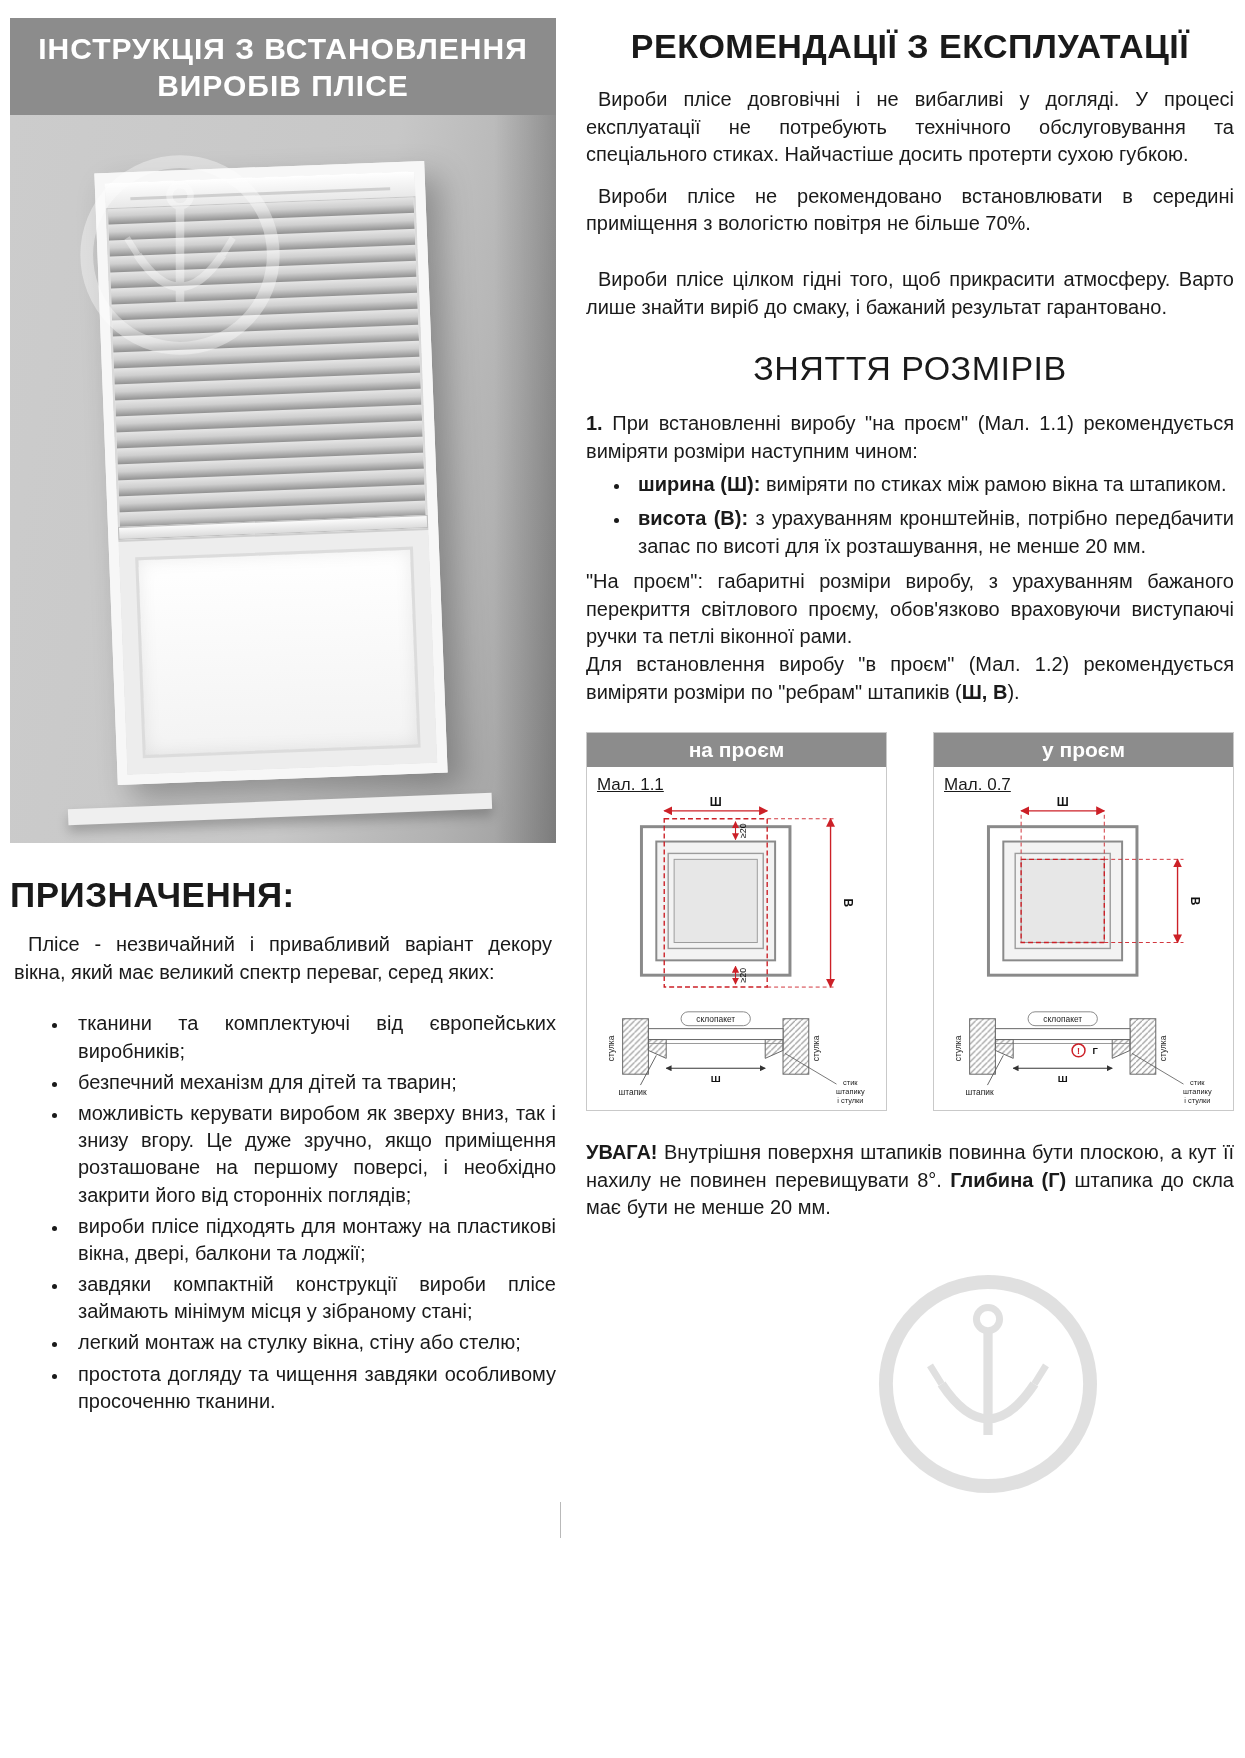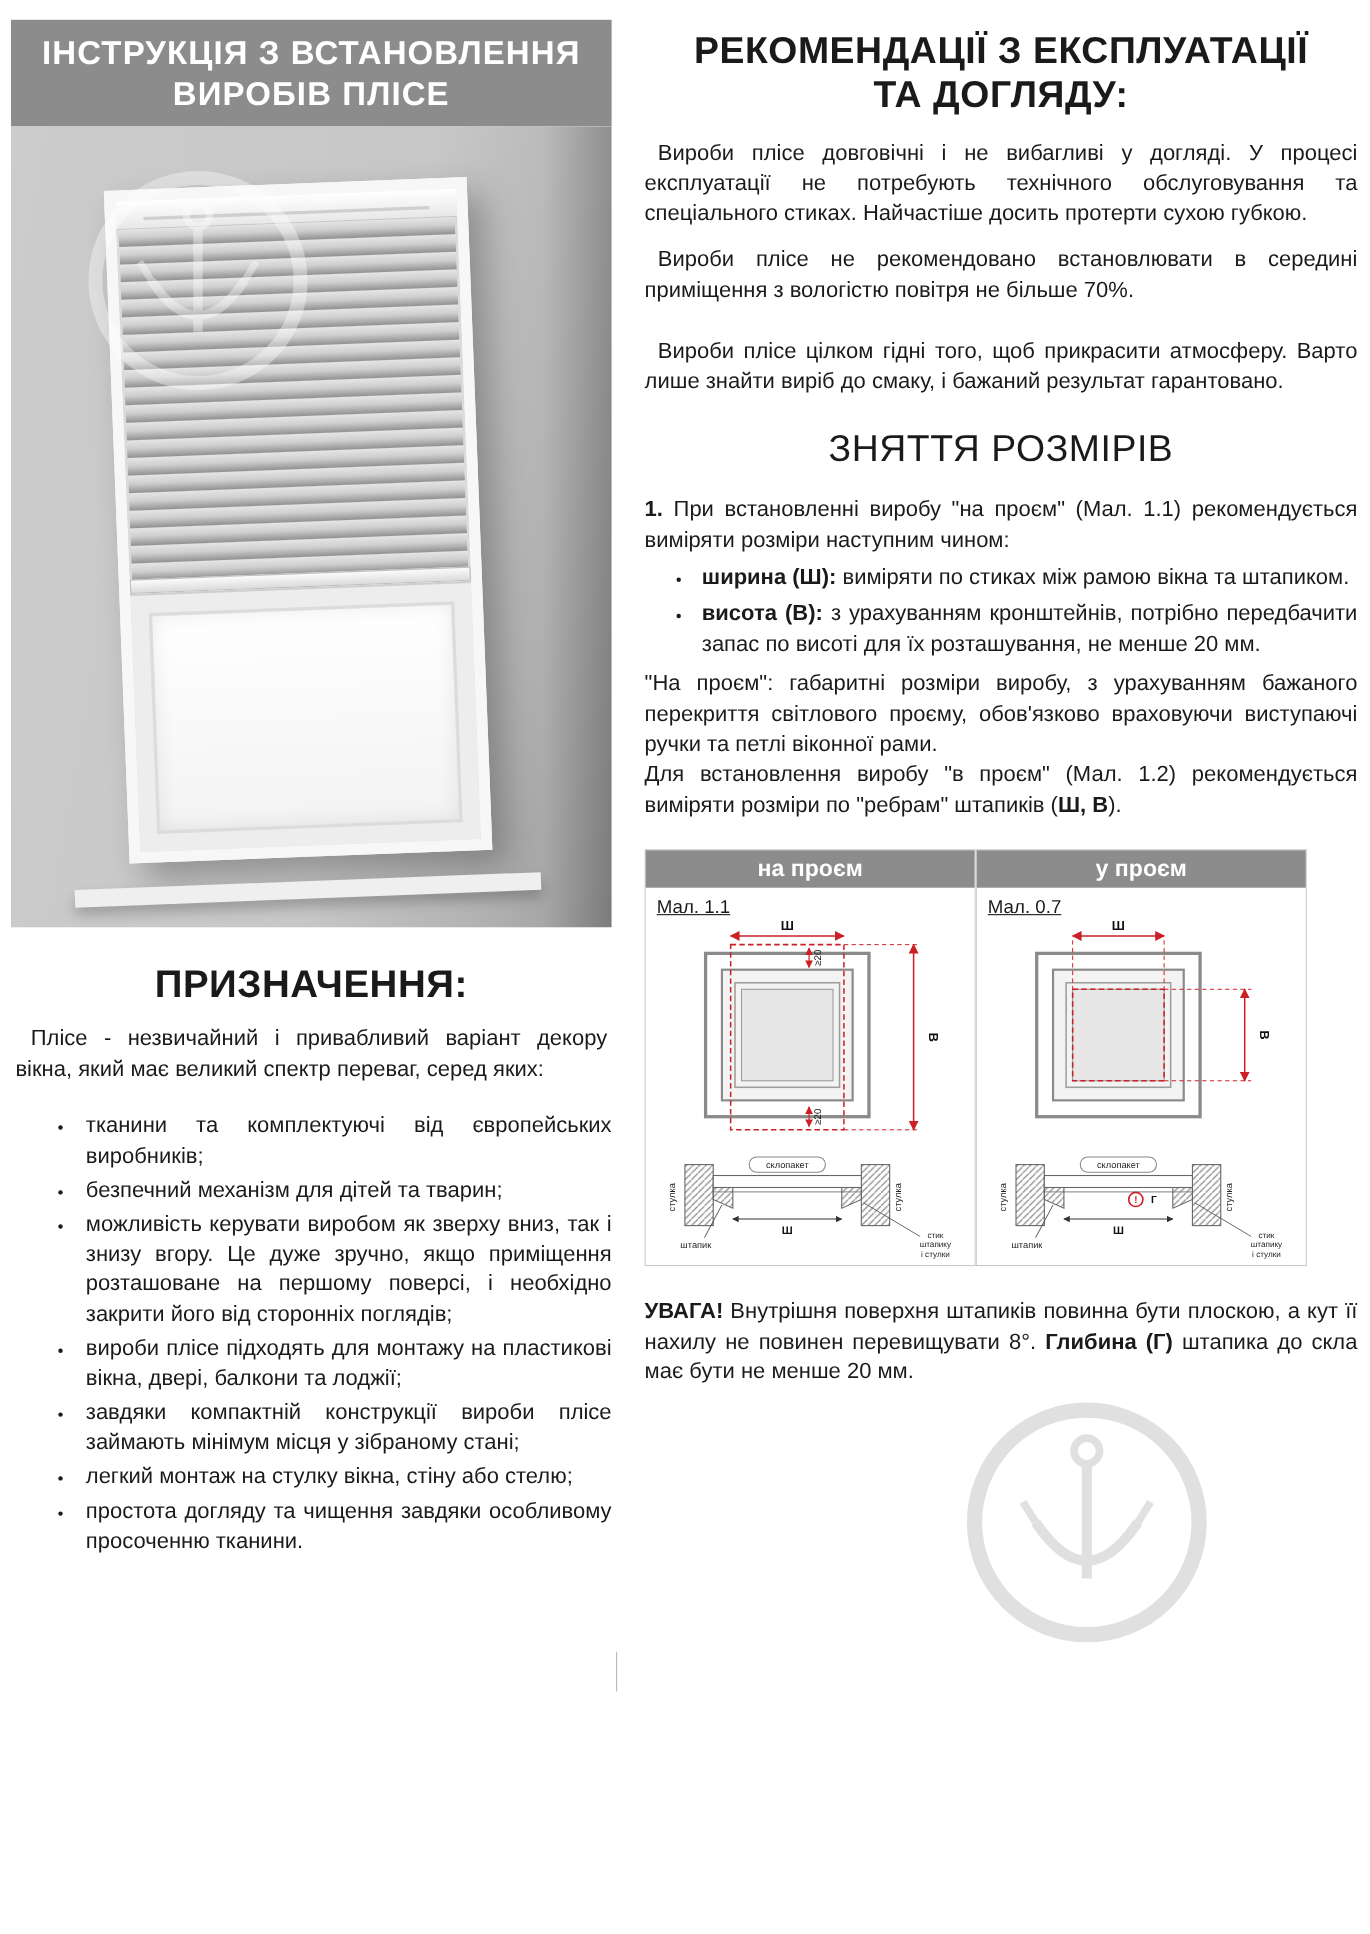--- a/index.html
+++ b/index.html
@@ -33,39 +33,39 @@
   .glass-pane { width:100%; height:100%; background:linear-gradient(180deg,#ffffff,#f3f3f3);
                 border:3px solid #dcdcdc; box-shadow:inset 0 0 18px rgba(0,0,0,0.08); }
   .photo-sill { position:absolute; left:58px; bottom:26px; width:424px; height:16px; background:#efefef;
                 transform:rotate(-2.2deg); box-shadow:0 7px 12px rgba(0,0,0,0.22); }
 
   .mark { pointer-events:none; }
   .mark svg { width:100%; height:100%; }
   .mark-photo { position:absolute; left:64px; top:34px; width:212px; height:212px; color:#ffffff; opacity:0.38; }
   .mark-page  { position:absolute; left:872px; top:1268px; width:232px; height:232px; color:#8a8a8a; opacity:0.26; z-index:3; }
 
-  .purpose-title { text-align:center; font-weight:800; font-size:35px; letter-spacing:0.5px; margin:32px 0 16px; }
+  .purpose-title { font-weight:800; font-size:35px; letter-spacing:0.5px; margin:32px 0 16px; }
   .purpose-intro { font-size:20px; line-height:1.38; text-align:justify; text-indent:14px; margin:0 4px; }
   .purpose-list { margin:24px 0 0; padding-left:58px; }
   .purpose-list li { font-size:20px; line-height:1.36; text-align:justify; padding-left:10px; margin-bottom:4px; }
   .purpose-list li::marker { font-size:0.75em; }
 
   
   .right-col { position:absolute; left:586px; top:26px; width:648px; }
   .rc-title { text-align:center; font-weight:800; font-size:34px; line-height:1.18; letter-spacing:0.5px; margin:0 0 20px; }
   .rc-p { font-size:20px; line-height:1.38; text-align:justify; text-indent:12px; margin:0 0 14px; }
   .rc-p.gap { margin-bottom:28px; }
   .m-title { text-align:center; font-weight:400; font-size:34px; letter-spacing:0.5px; margin:28px 0 22px; }
   .m-step { font-size:20px; line-height:1.38; text-align:justify; margin:0 0 6px; }
   .m-list { margin:4px 0 8px; padding-left:44px; }
   .m-list li { font-size:20px; line-height:1.38; text-align:justify; padding-left:8px; margin-bottom:6px; }
   .m-list li::marker { font-size:0.75em; }
   .m-note { font-size:20px; line-height:1.38; text-align:justify; margin:0; }
 
-  .figures { display:flex; margin-top:26px; position:relative; z-index:1; }
+  .figures { display:flex; gap:46px; margin-top:26px; position:relative; z-index:1; }
   .fig-panel { width:301px; border:1px solid #c9c9c9; background:#fff; }
   .fig-header { background:#8c8c8c; color:#fff; text-align:center; font-weight:700; font-size:21px; padding:5px 0; }
   .fig-caption { font-size:17px; padding:8px 0 0 10px;text-decoration:underline; }
   svg.fig { display:block; width:100%; height:auto; }
 
   .warning { font-size:20px; line-height:1.38; text-align:justify; margin-top:28px; position:relative; z-index:2; }
 
   .col-divider { position:absolute; left:560px; top:1502px; width:1px; height:256px; background:#b9b9b9; }
   .page-rule { position:absolute; left:1222px; top:1698px; width:1px; height:60px; background:#8a8a8a; }
   .page-number { position:absolute; left:1230px; top:1708px; font-size:15px; }
@@ -116,21 +116,20 @@
       <li>завдяки компактній конструкції вироби плісе займають мінімум місця у зібраному стані;</li>
       <li>легкий монтаж на стулку вікна, стіну або стелю;</li>
       <li>простота догляду та чищення завдяки особливому просоченню тканини.</li>
     </ul>
   </div>
 
   <div class="right-col">
 
     <div class="rc-title">
       <div>РЕКОМЕНДАЦІЇ З ЕКСПЛУАТАЦІЇ</div>
-      <div>ТА ДОГЛЯДУ:</div>
     </div>
 
     <p class="rc-p">Вироби плісе довговічні і не вибагливі у догляді. У процесі експлуатації не потребують технічного обслуговування та спеціального стиках. Найчастіше досить протерти сухою губкою.</p>
     <p class="rc-p gap">Вироби плісе не рекомендовано встановлювати в середині приміщення з вологістю повітря не більше 70%.</p>
     <p class="rc-p">Вироби плісе цілком гідні того, щоб прикрасити атмосферу. Варто лише знайти виріб до смаку, і бажаний результат гарантовано.</p>
 
     <div class="m-title">ЗНЯТТЯ РОЗМІРІВ</div>
 
     <p class="m-step">
       <span class="b">1.</span><span> При встановленні виробу "на проєм" (Мал. 1.1) рекомендується виміряти розміри наступним чином:</span>

